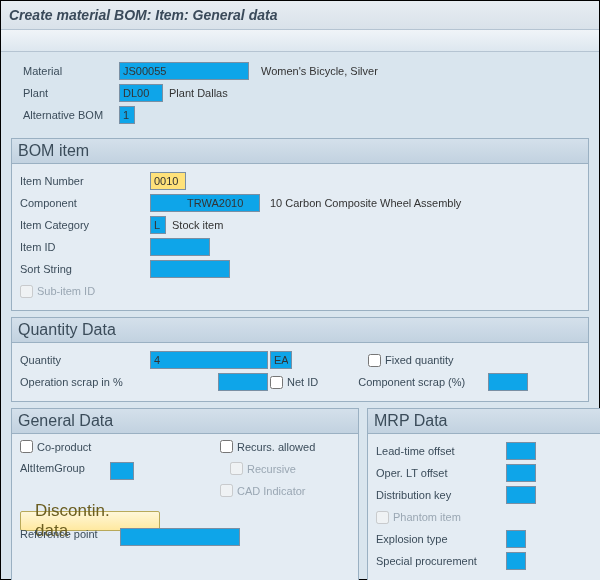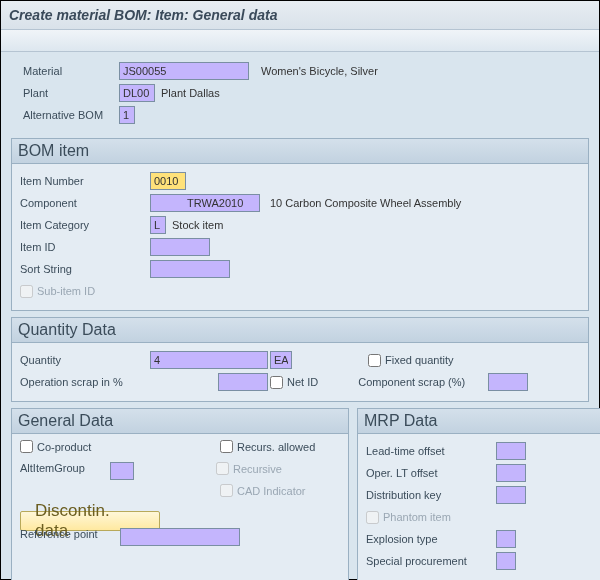--- a/index.html
+++ b/index.html
@@ -45,21 +45,21 @@
   }
   .lbl {
     width: 108px;
     color: #3b4c5a;
     padding-left: 12px;
   }
   .lbl2 { width: 130px; color: #3b4c5a; }
   input.fld {
     height: 18px;
     border: 1px solid #7a8fa3;
-    background: #c4b5fd;
+    background: #0ea5e9;
     padding: 0 3px;
     font-size: 11px;
     color: #333;
     font-family: inherit;
   }
   input.fld:disabled { background: #e7eef4; color: #777; }
   input.hl { background: #ffe27a; }
   .desc {
     margin-left: 6px;
     color: #333;
@@ -136,21 +136,21 @@
   <div class="toolbar"></div>
 
   <div class="hdr-block">
     <div class="row">
       <span class="lbl">Material</span>
       <input class="fld" style="width: 130px;" value="JS00055">
       <span class="desc" style="margin-left:12px">Women's Bicycle, Silver</span>
     </div>
     <div class="row">
       <span class="lbl">Plant</span>
-      <input class="fld" style="width: 36px;" value="DL00">
+      <input class="fld" style="width: 44px;" value="DL00">
       <span class="desc">Plant Dallas</span>
     </div>
     <div class="row">
       <span class="lbl">Alternative BOM</span>
       <input class="fld" style="width: 16px;" value="1">
     </div>
   </div>
 
   <div class="groupbox">
     <div class="gtitle">BOM item</div>
@@ -232,21 +232,21 @@
             </label>
           </div>
         </div>
         <div class="genrow">
           <div class="gen-col1">
             <span style="color:#3b4c5a">AltItemGroup</span>
           </div>
           <div class="gen-col2" style="margin-left:-50px">
             <input class="fld" style="width: 24px;" value="">
           </div>
-          <div class="gen-col3" style="margin-left:46px">
+          <div class="gen-col3" style="margin-left:60px">
             <label class="cb disabled">
               <input type="checkbox" disabled="" style="">
               <span>Recursive</span>
             </label>
           </div>
         </div>
         <div class="genrow">
           <div class="gen-col1"></div>
           <div class="gen-col2"></div>
           <div class="gen-col3">

